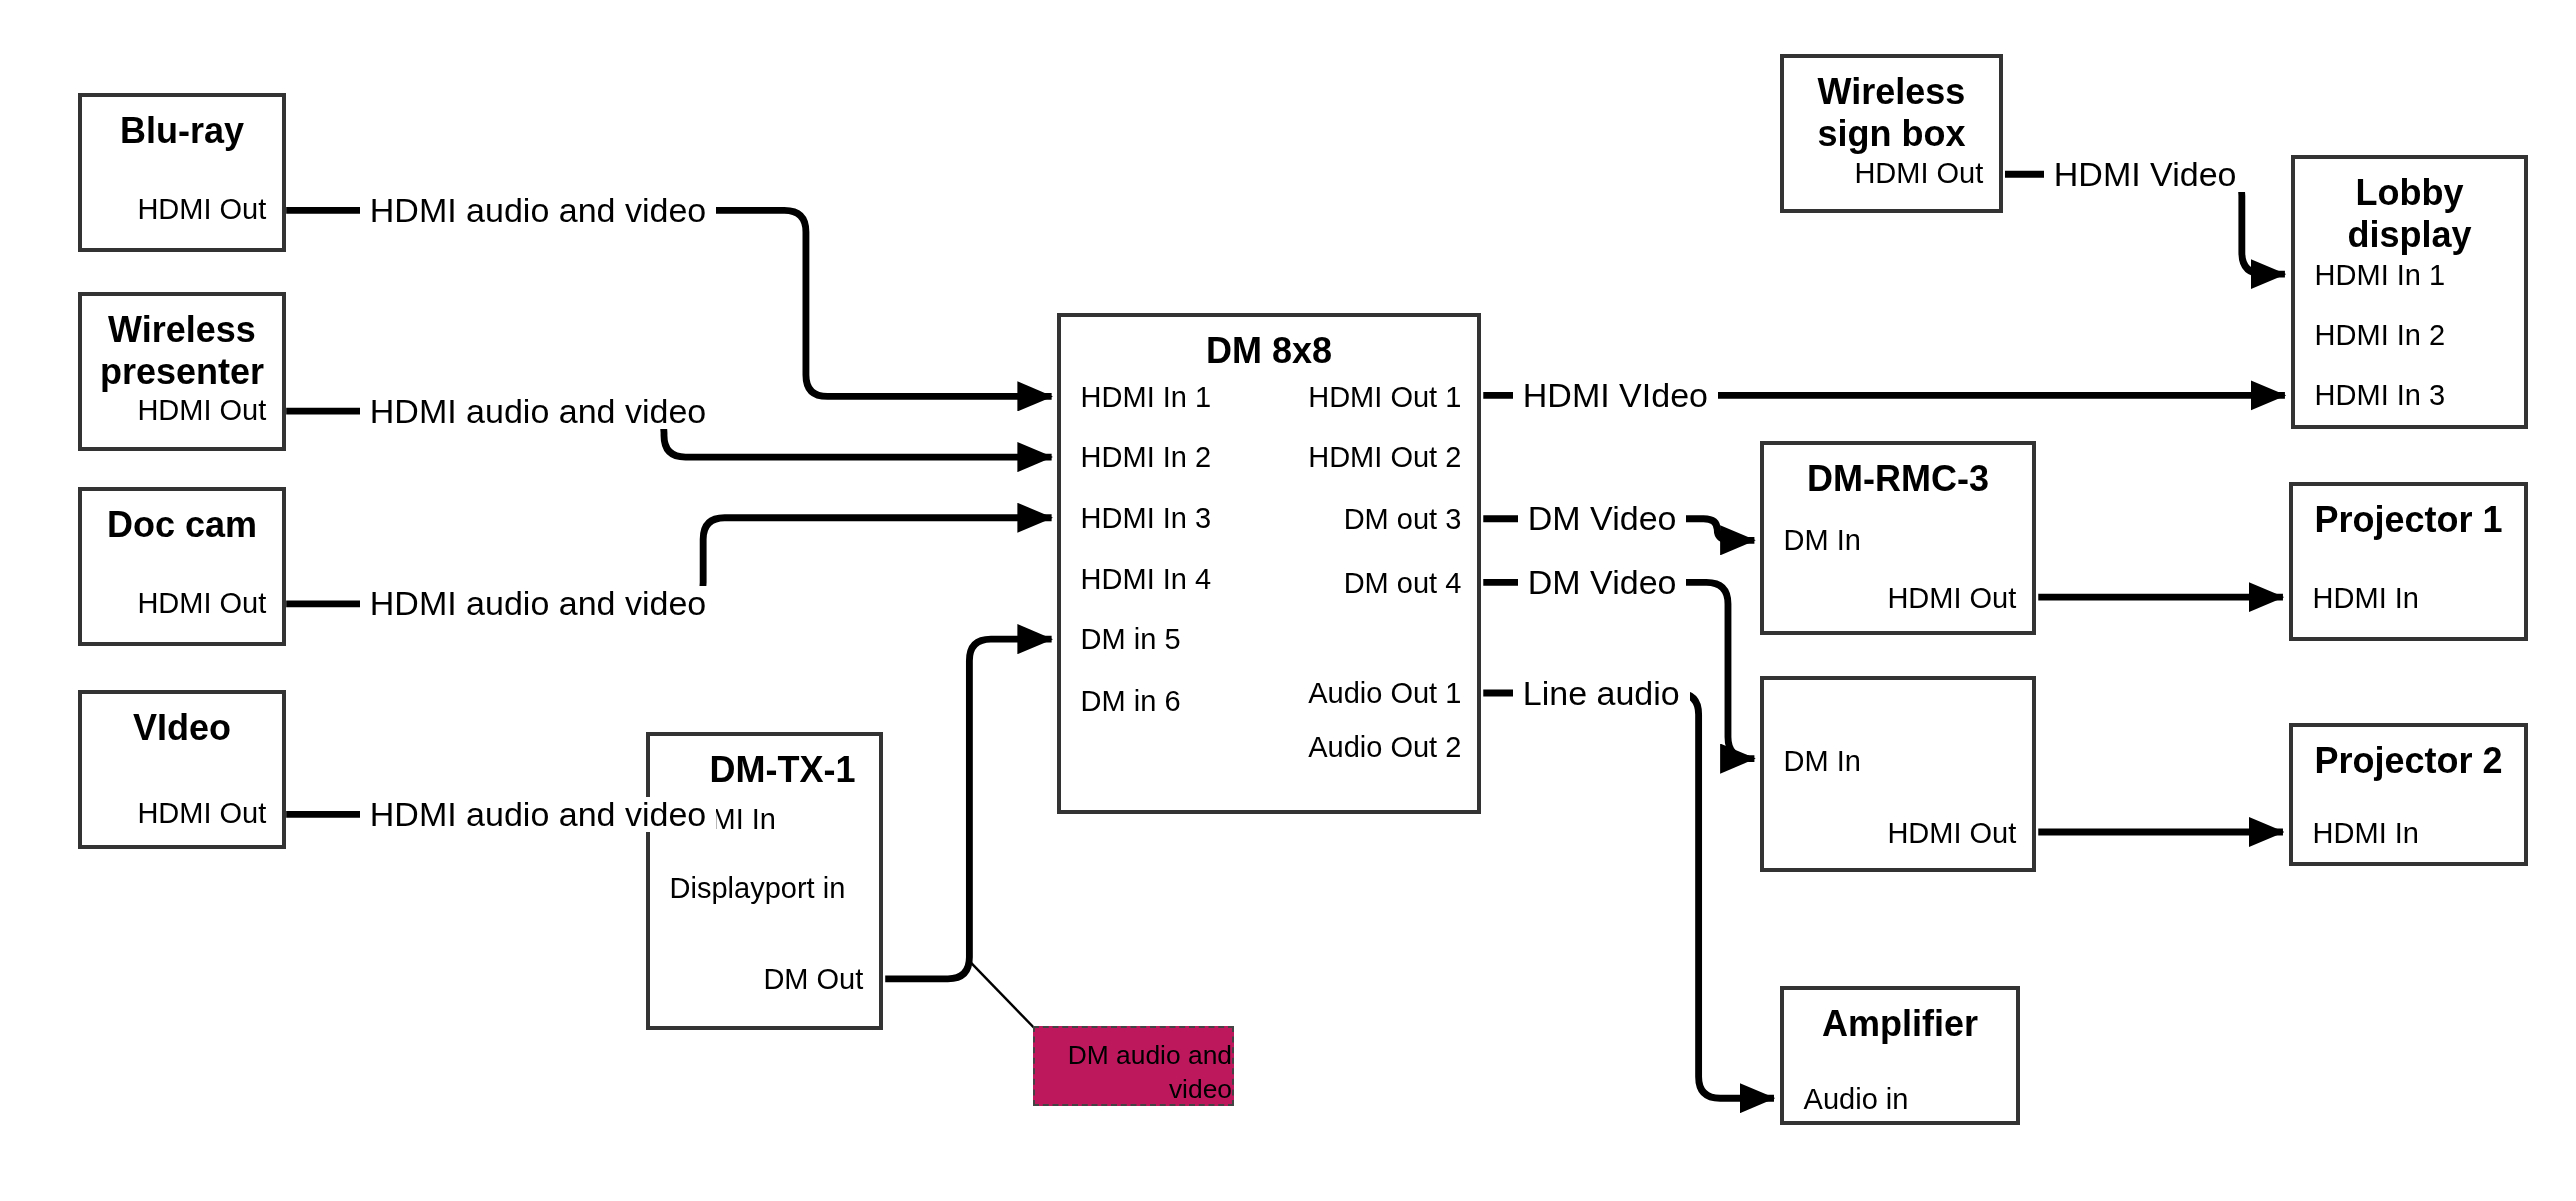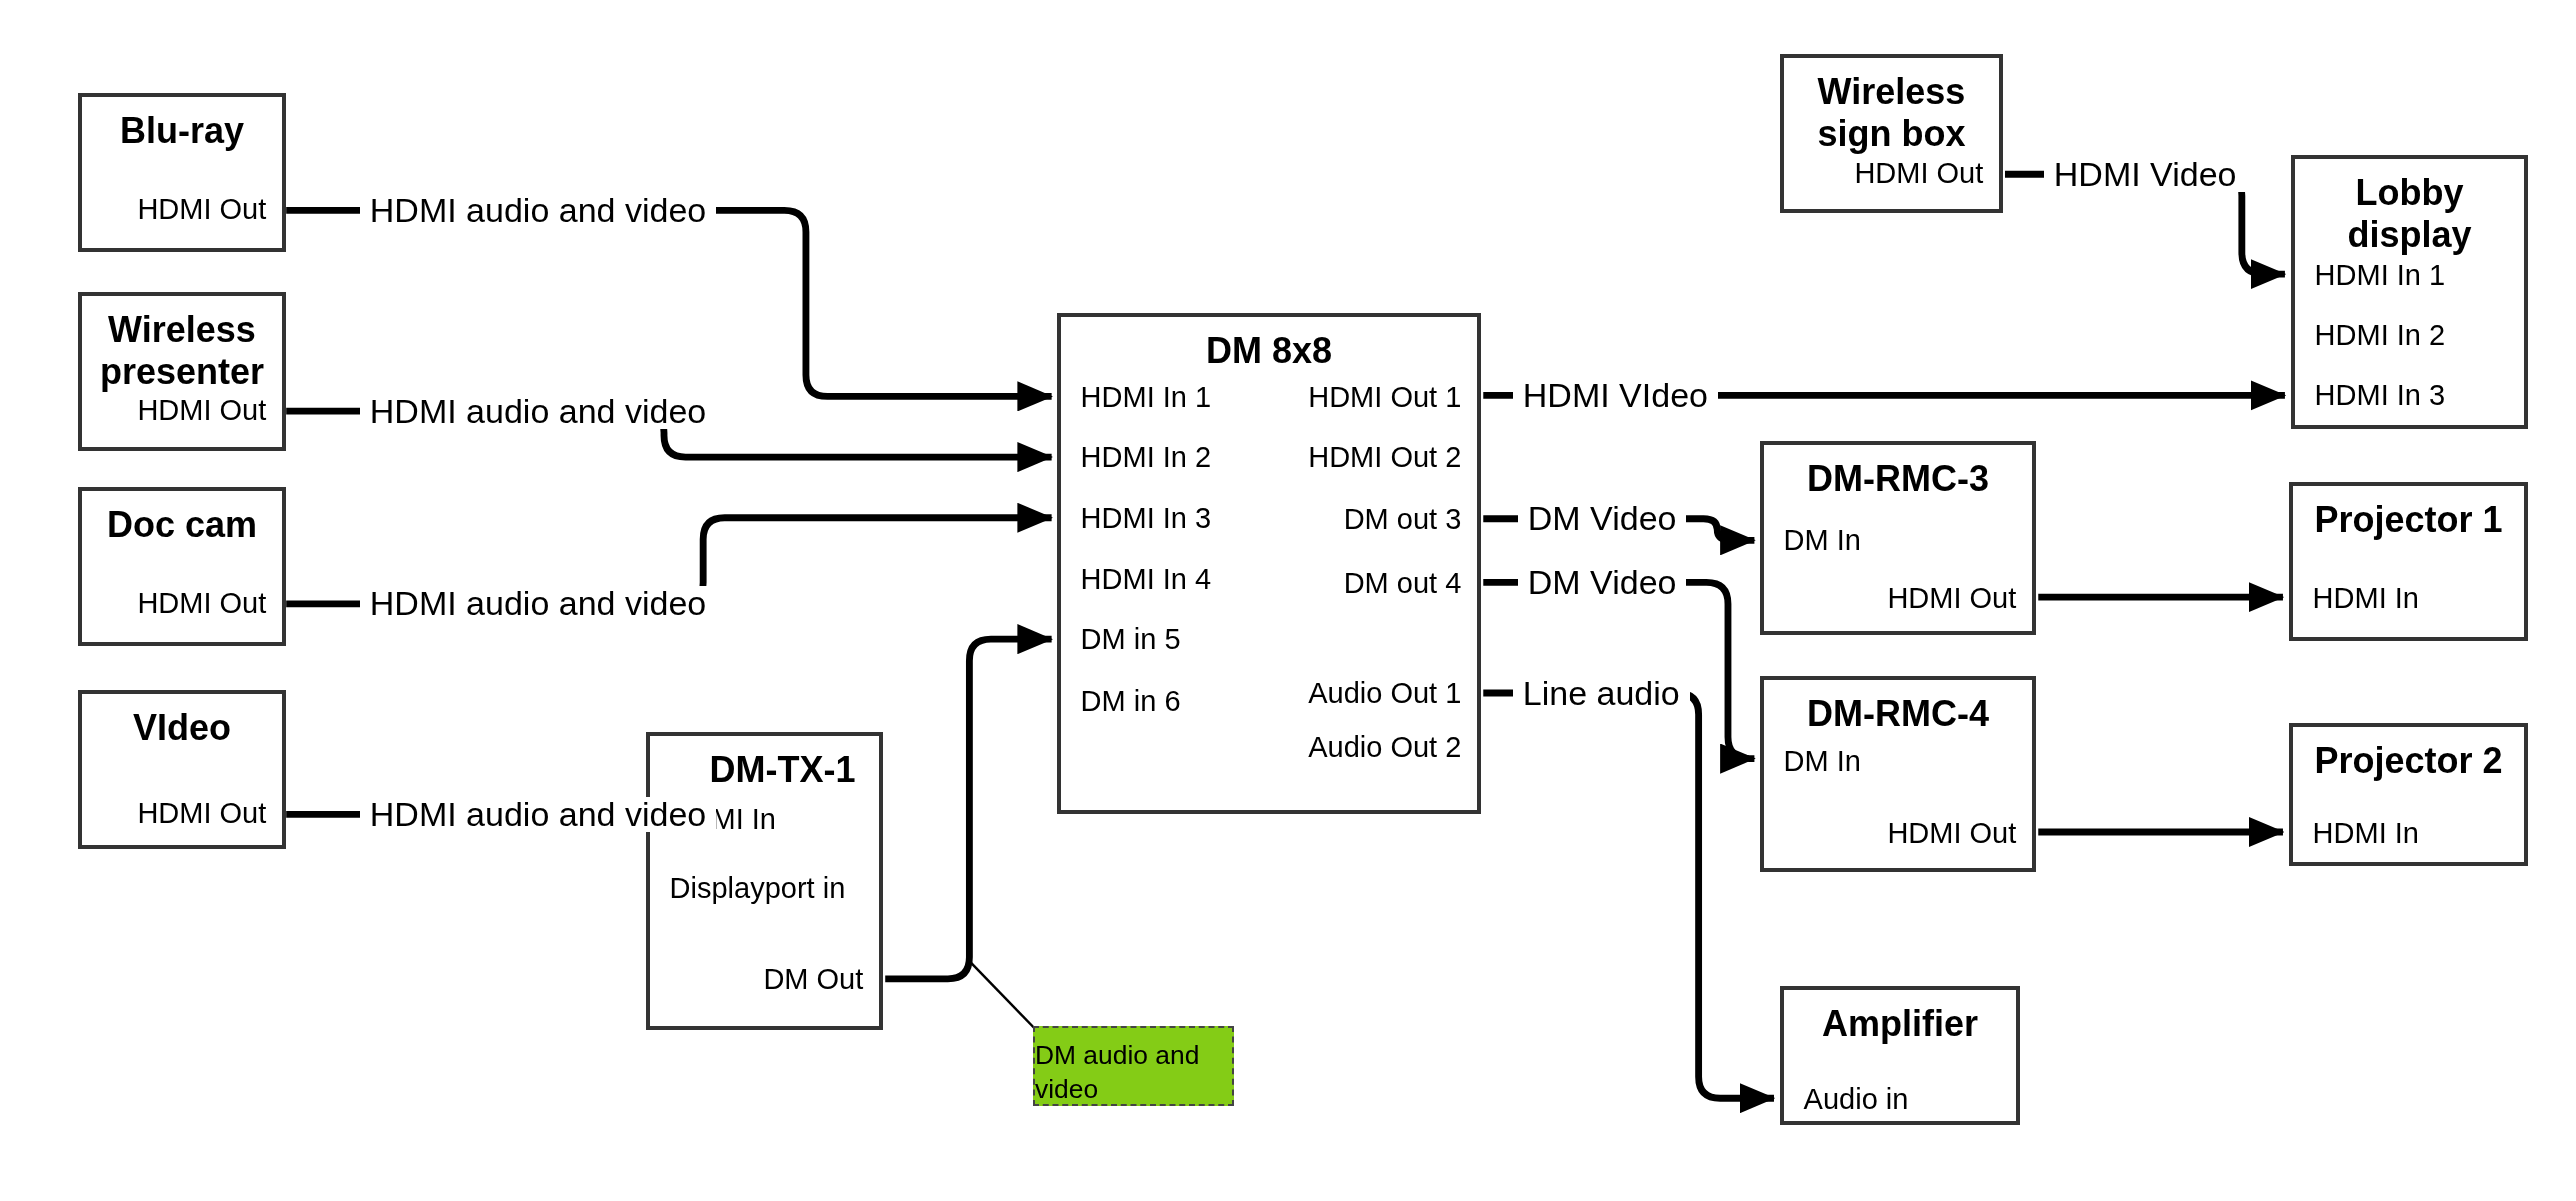--- a/index.html
+++ b/index.html
@@ -38,25 +38,25 @@
     position:absolute;
     font-size:34px;
     line-height:35px;
     white-space:nowrap;
     background:#ffffff;
     padding:0 9.8px;
   }
   .callout{
     position:absolute;
     border:2.9px dashed #444444;
-    background:#84cc16;
+    background:#be185d;
     box-sizing:border-box;
     font-size:26.4px;
     line-height:1.3;
-    text-align:left;
+    text-align:right;
     padding-top:9.8px;
   }
 </style>
 </head>
 <body>
 
 <div id="canvas">
 
   <svg id="wires" viewBox="0 0 2631 1227">
     <defs>
@@ -141,21 +141,20 @@
     <span class="port pl" style="top:78px;">DM In</span>
     <span class="port pr" style="top:136px;">HDMI Out</span>
   </div>
 
   <div class="node" style="left:2289px;top:482px;width:239px;height:159px;">
     <div class="title">Projector 1</div>
     <span class="port pl" style="top:95px;">HDMI In</span>
   </div>
 
   <div class="node" style="left:1760px;top:676px;width:276px;height:196px;">
-    <div class="title">DM-RMC-4</div>
     <span class="port pl" style="top:64px;">DM In</span>
     <span class="port pr" style="top:136px;">HDMI Out</span>
   </div>
 
   <div class="node" style="left:2289px;top:723px;width:239px;height:143px;">
     <div class="title">Projector 2</div>
     <span class="port pl" style="top:89px;">HDMI In</span>
   </div>
 
   <div class="node" style="left:1780px;top:986px;width:240px;height:139px;">

